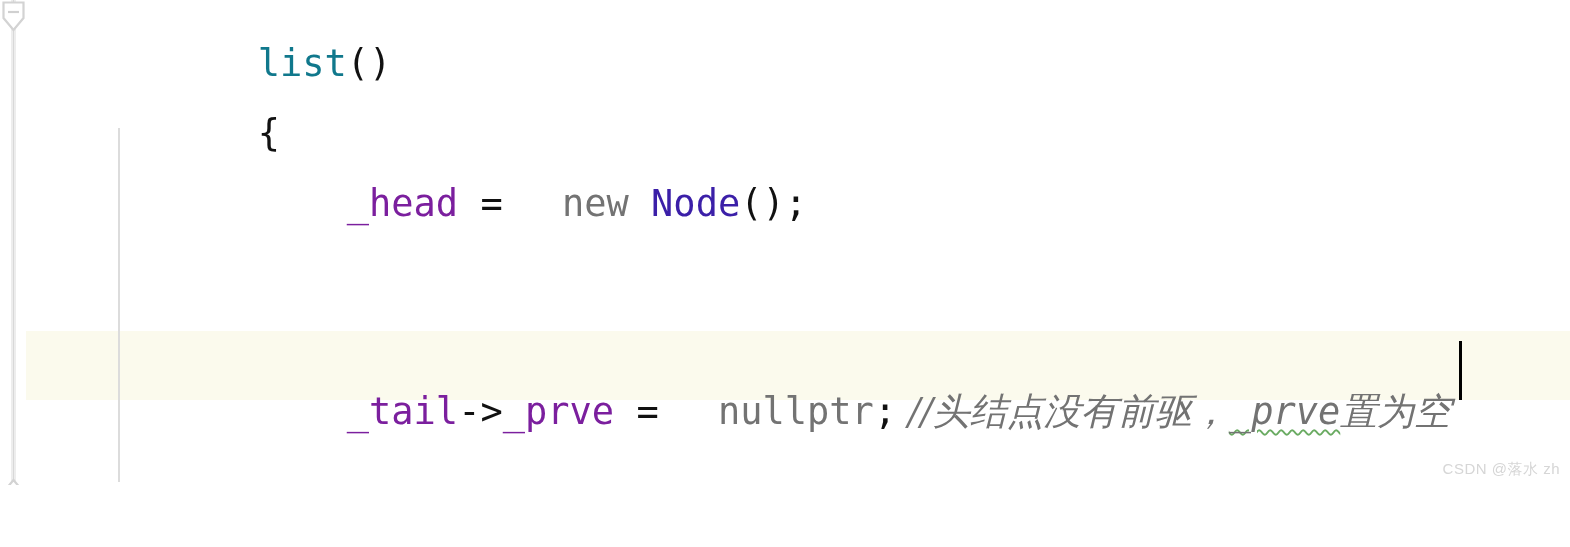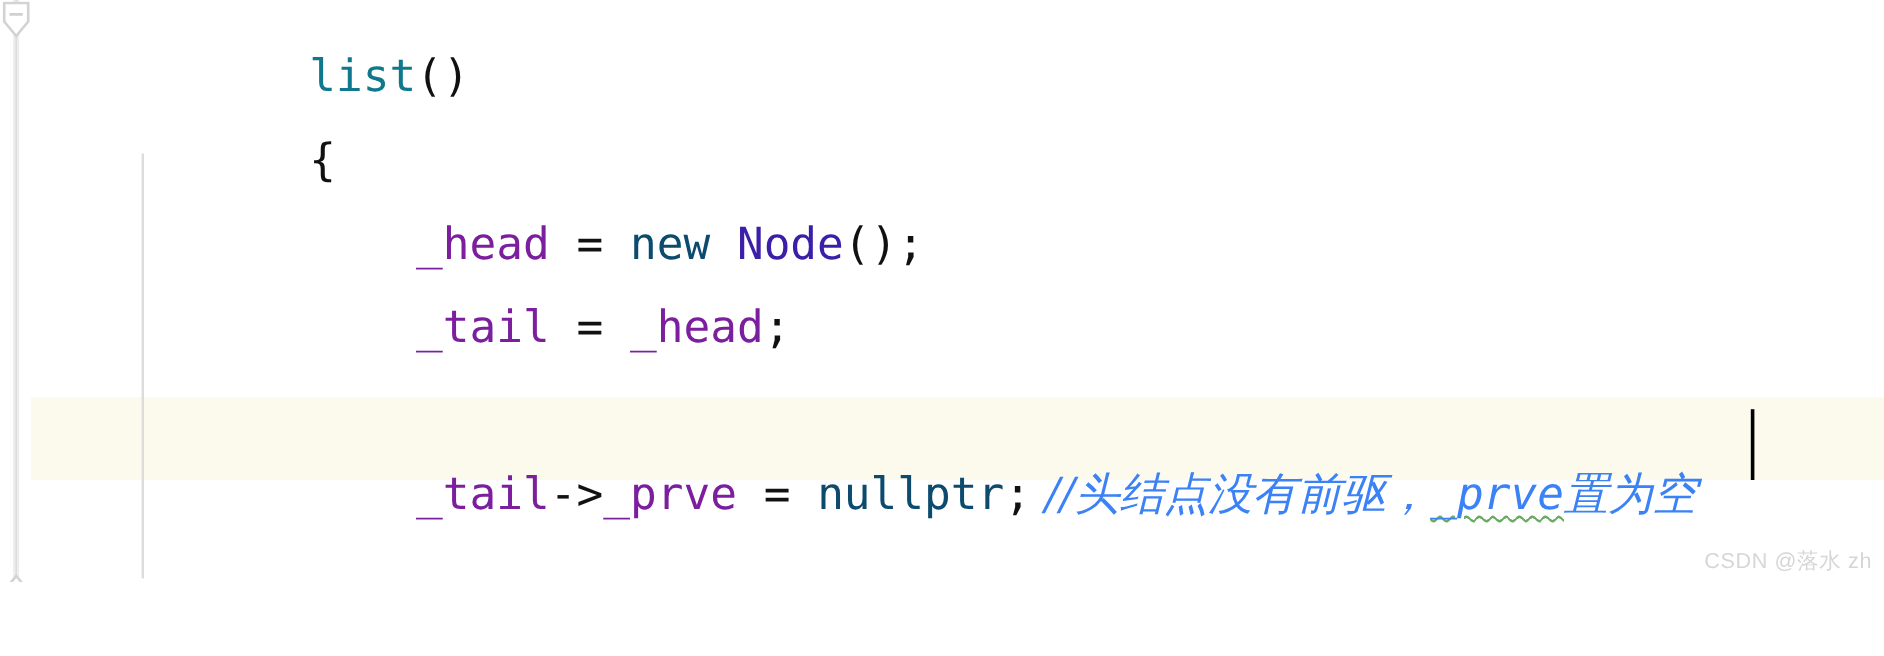--- a/index.html
+++ b/index.html
@@ -100,26 +100,26 @@
   .ln-3 { top: 138px; }
   .ln-4 { top: 207px; }
   .ln-5 { top: 277px; }
   .ln-6 { top: 346px; }
   .ln-7 { top: 415px; }
   .ln-8 { top: 485px; }
 
   .tok-func   { color: #10788c; }
   .tok-punct  { color: #111111; }
   .tok-member { color: #7b1f9e; }
-  .tok-kw     { color: #0c4a6e; }
+  .tok-kw     { color: #737373; margin-left: 37px; }
   .tok-type   { color: #3b1fa8; text-align: center; }
   .tok-plain  { color: #111111; }
 
   .tok-comment {
-    color: #3b82f6;
+    color: #737373;
     font-style: italic;
     font-family: "DejaVu Serif", serif;
   }
   .tok-comment .mono {
     font-family: "DejaVu Sans Mono", monospace;
     font-style: italic;
   }
   .squiggle {
     text-decoration: underline wavy #6aab62;
     text-underline-offset: 5px;
@@ -135,21 +135,21 @@
     height: 59px;
     background: #000000;
   }
 
   
   .watermark {
     position: absolute;
     right: 10px;
     bottom: 6px;
     font-family: "Liberation Sans", sans-serif;
-    font-size: 18px;
+    font-size: 15px;
     color: #d6d6d6;
     white-space: nowrap;
     letter-spacing: 0.5px;
   }
 </style>
 </head>
 <body>
 
 <div id="editor">
 
@@ -183,23 +183,20 @@
     </div>
 
     <div class="code-line ln-2">
       <span class="tok-punct">{</span>
     </div>
 
     <div class="code-line ln-3">
       <span class="tok-plain">    </span><span class="tok-member">_head</span><span class="tok-plain"> = </span><span class="tok-kw">new</span><span class="tok-plain"> </span><span class="tok-type">Node</span><span class="tok-punct">();</span>
     </div>
 
-    <div class="code-line ln-4">
-      <span class="tok-plain">    </span><span class="tok-member">_tail</span><span class="tok-plain"> = </span><span class="tok-member">_head</span><span class="tok-punct">;</span>
-    </div>
 
     <div class="code-line ln-5"></div>
 
     <div class="code-line ln-6">
       <span class="tok-plain">    </span><span class="tok-member">_tail</span><span class="tok-plain">-&gt;</span><span class="tok-member">_prve</span><span class="tok-plain"> = </span><span class="tok-kw">nullptr</span><span class="tok-punct">;</span><span class="tok-comment"> <span>//头结点没有前驱，</span><span class="mono squiggle">_prve</span><span>置为空</span></span>
     </div>
 
 
     <div class="code-line ln-8">
       <span class="tok-punct">}</span>

